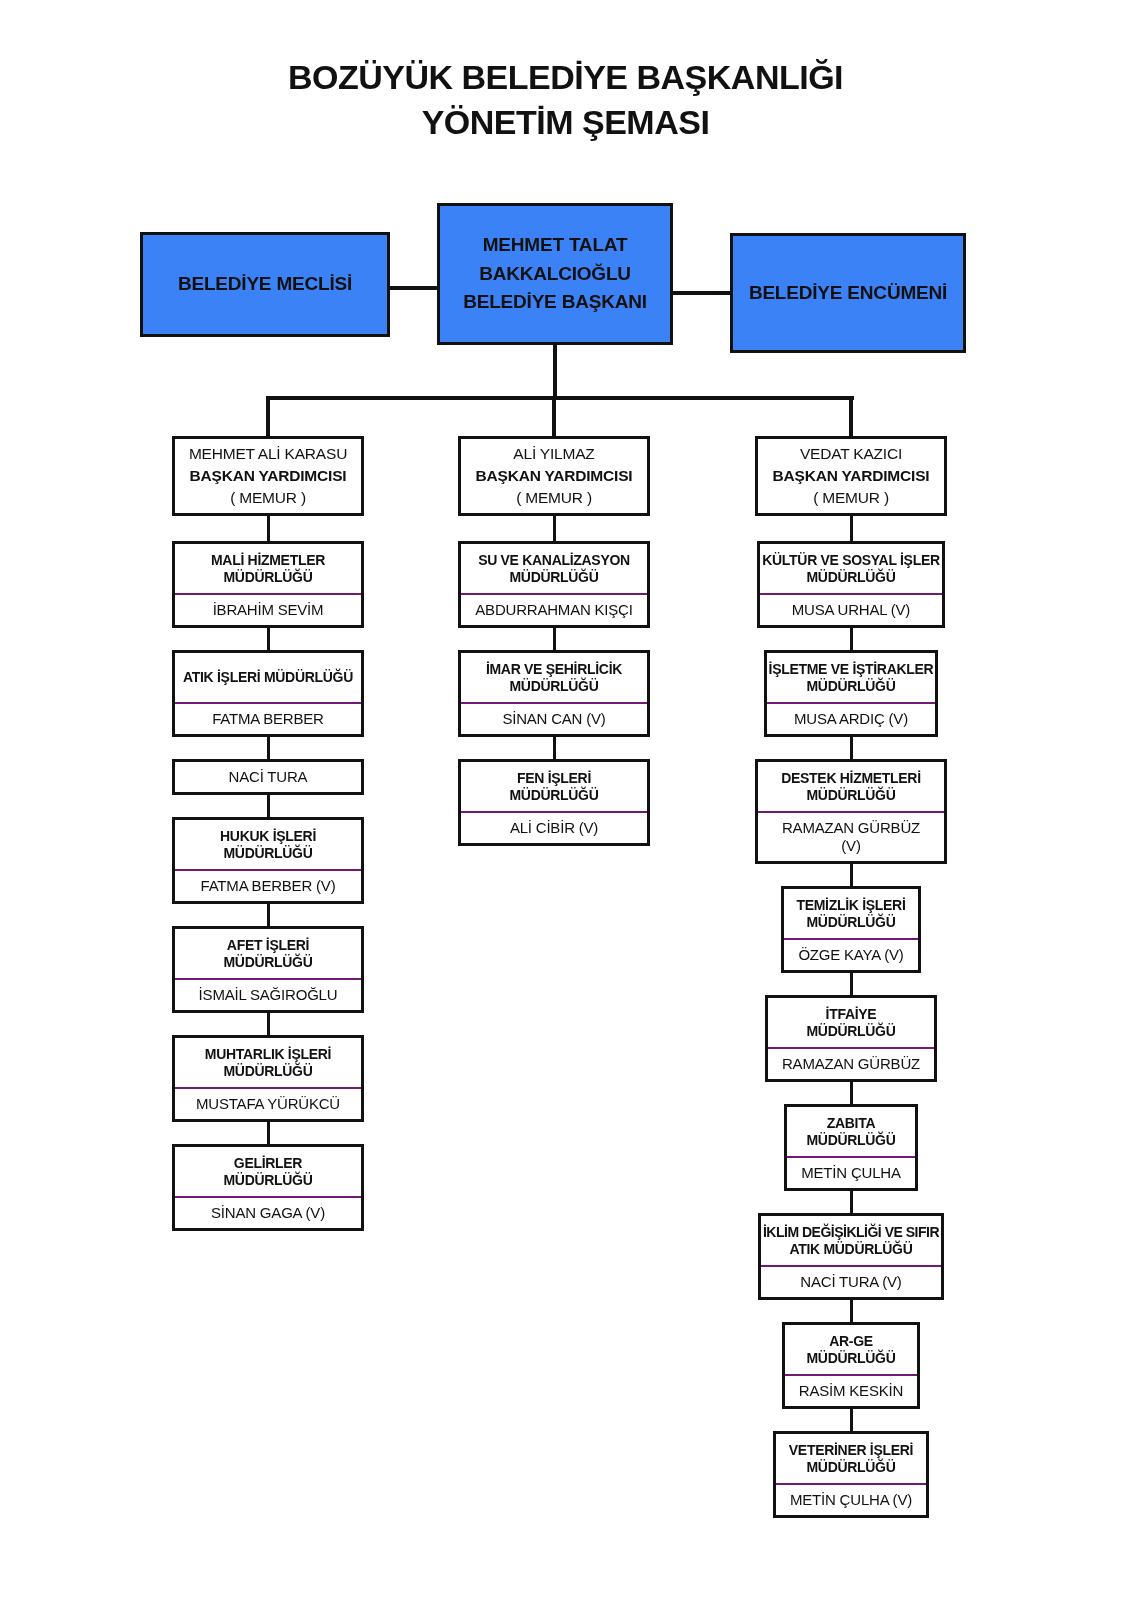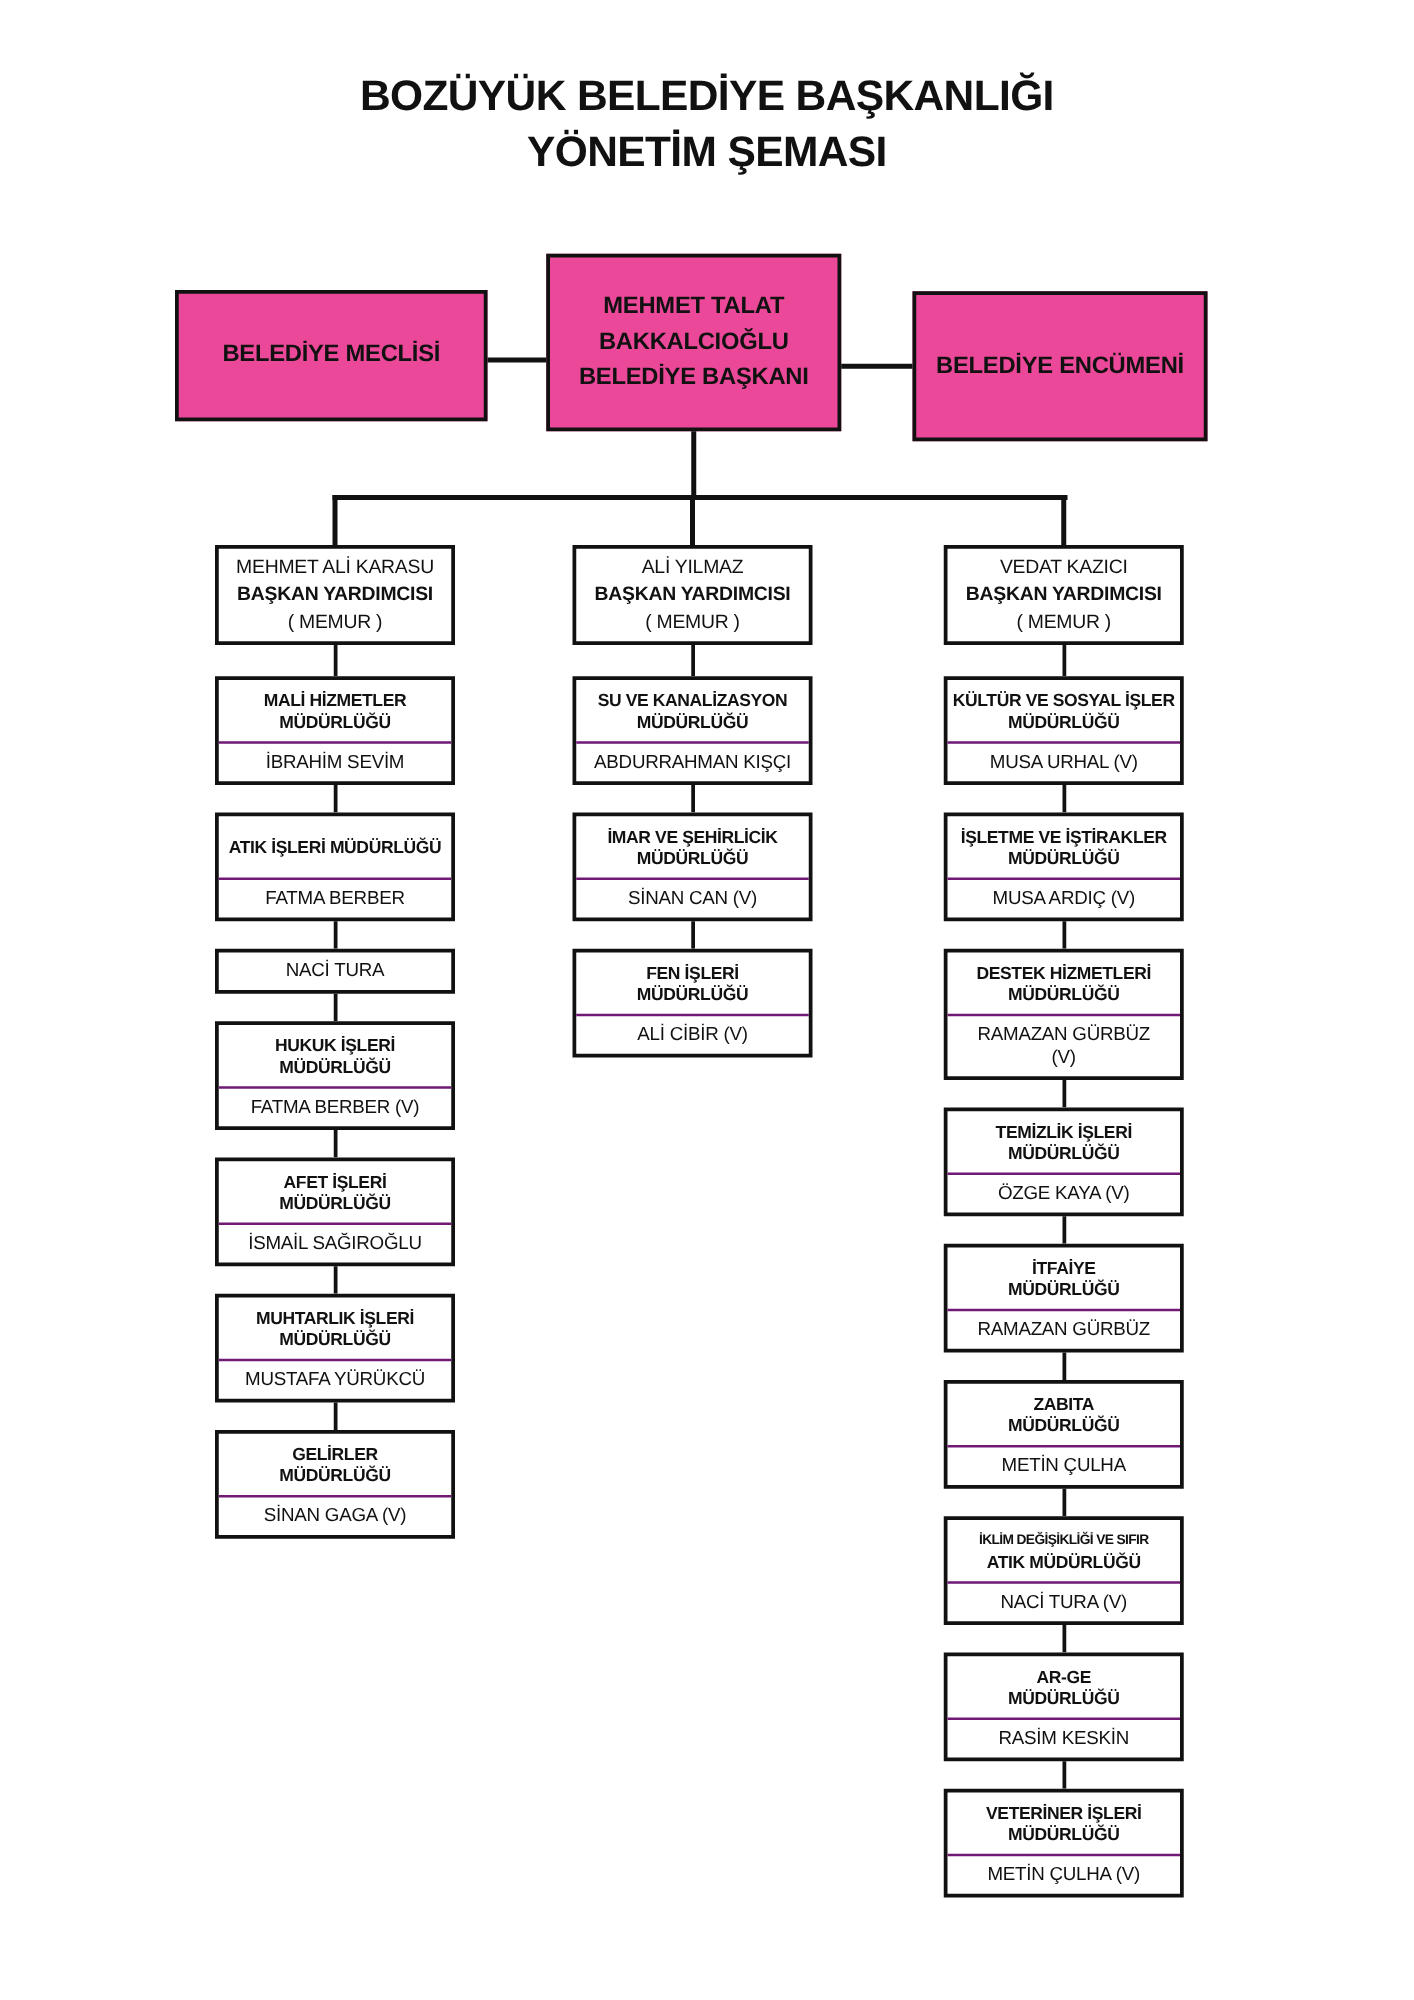--- a/index.html
+++ b/index.html
@@ -10,21 +10,21 @@
     font-family:"Liberation Sans", sans-serif;
     color:#111;
     overflow:hidden;
   }
   .page-title{
     position:absolute;top:55px;left:0;width:100%;
     text-align:center;
     font-size:34px;font-weight:bold;line-height:1.32;letter-spacing:-0.5px;
   }
   .box{
-    position:absolute;background:#ec4899;border:3px solid #111;
+    position:absolute;background:#3b82f6;border:3px solid #111;
     box-sizing:border-box;display:flex;flex-direction:column;
     align-items:center;justify-content:center;text-align:center;
   }
   .top-box{font-size:19px;font-weight:bold;letter-spacing:-0.2px;line-height:1.5;}
   #council-box{left:140px;top:232px;width:250px;height:105px;}
   #mayor-box{left:437px;top:203px;width:236px;height:142px;}
   #committee-box{left:730px;top:233px;width:236px;height:120px;}
   .mayor-line{display:block;}
   .connector{position:absolute;background:#111;}
   .deputy-box{
@@ -42,21 +42,21 @@
   .dept-box{
     border:3px solid #111;background:#fff;box-sizing:border-box;
     display:flex;flex-direction:column;
   }
   .dept-title{
     min-height:37px;padding:6px 2px;border-bottom:2px solid #701a75;
     display:flex;flex-direction:column;justify-content:center;align-items:center;
     font-weight:bold;font-size:14px;line-height:17px;letter-spacing:-0.3px;
   }
   .dept-title .t-line{white-space:nowrap;}
-  .dept-title .t-line.tight{font-size:11px;letter-spacing:-0.5px;}
+  .dept-title .t-line.tight{font-size:14px;letter-spacing:-0.5px;}
   .dept-manager{
     padding:6px 14px;text-align:center;
     font-size:15px;line-height:18px;letter-spacing:-0.2px;
   }
 </style>
 </head>
 <body>
 
 <div id="canvas">
 
@@ -174,21 +174,21 @@
           <div class="t-line">MÜDÜRLÜĞÜ</div>
         </div>
         <div class="dept-manager">ALİ CİBİR (V)</div>
       </div>
     </div>
     <div class="deputy-box" style="left: 755px;">
       <span>VEDAT KAZICI</span>
       <span class="deputy-title">BAŞKAN YARDIMCISI</span>
       <span>( MEMUR )</span>
     </div>
-    <div class="col-stack" style="left: 755px; top: 514px;">
+    <div class="col-stack" style="left: 755px; top: 514px; align-items: center;">
       <div class="v-conn" style="height: 27px;"></div>
       <div class="dept-box">
         <div class="dept-title">
           <div class="t-line">KÜLTÜR VE SOSYAL İŞLER</div>
           <div class="t-line">MÜDÜRLÜĞÜ</div>
         </div>
         <div class="dept-manager">MUSA URHAL (V)</div>
       </div>
       <div class="v-conn" style="height: 22px;"></div>
       <div class="dept-box">

